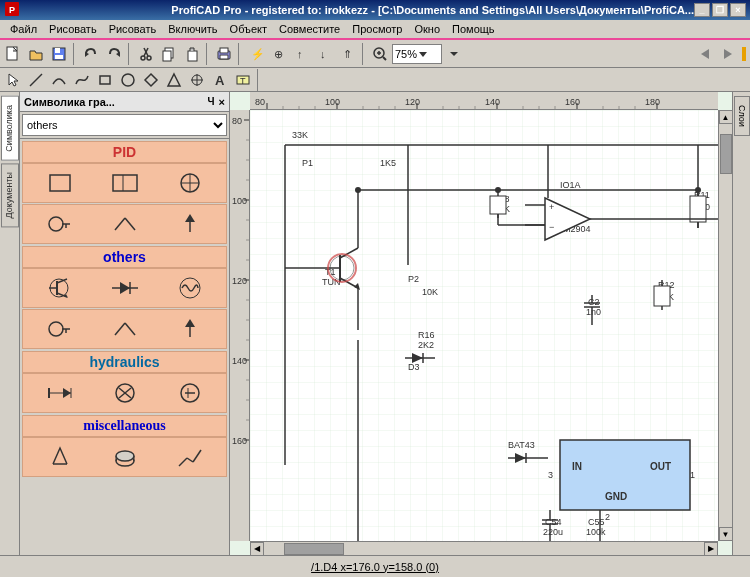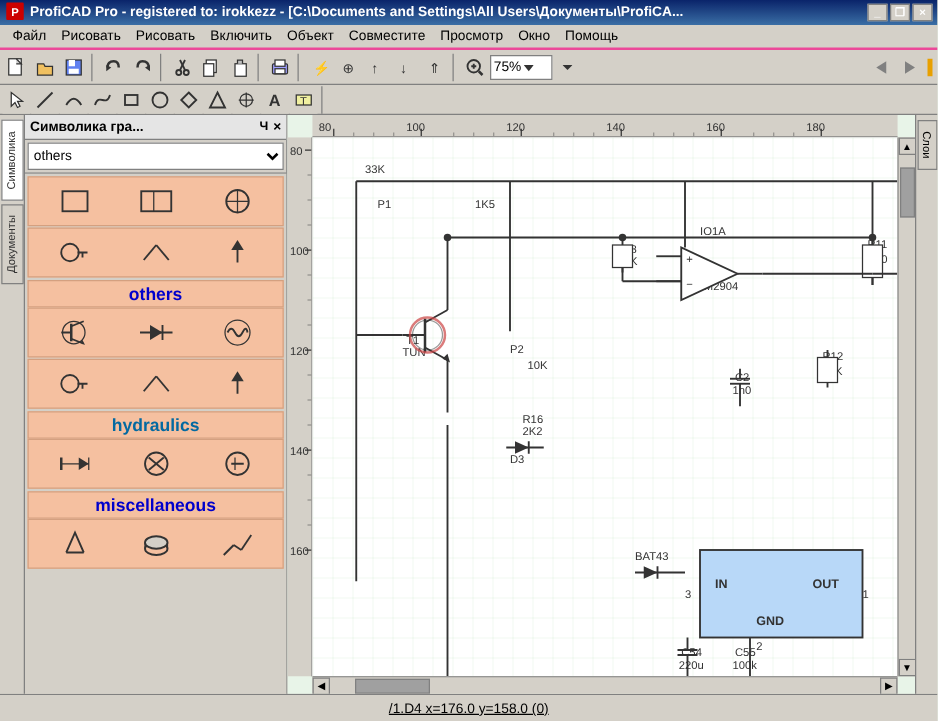--- a/index.html
+++ b/index.html
@@ -203,21 +203,21 @@
 </head>
 <body>
 
 <div id="titlebar">
   <span id="app-icon" style="margin-right:4px;">
     <svg width="16" height="16">
         <rect x="1" y="1" width="14" height="14" fill="#cc0000" rx="1"></rect>
         <text x="8" y="12" text-anchor="middle" fill="white" font-size="9" font-weight="bold">P</text>
       </svg>
   </span>
-  <span style="flex:1; overflow:hidden; white-space:nowrap; text-overflow:ellipsis;">ProfiCAD Pro - registered to: irokkezz - [C:\Documents and Settings\All Users\Документы\ProfiCA...</span>
+  <span style="flex:1; overflow:hidden; white-space:nowrap; text-overflow:ellipsis;text-align:right;">ProfiCAD Pro - registered to: irokkezz - [C:\Documents and Settings\All Users\Документы\ProfiCA...</span>
   <div style="display:flex;gap:2px;">
     <div class="title-btn">_</div>
     <div class="title-btn">❐</div>
     <div class="title-btn">×</div>
   </div>
 </div>
 
 <div id="menubar">
     <span class="menu-item">Файл</span>
     <span class="menu-item">Рисовать</span>
@@ -435,20 +435,21 @@
         <option>others</option>
         <option>PID</option>
         <option>hydraulics</option>
         <option>miscellaneous</option>
       </select>
     </div>
 
     <div style="flex:1; overflow-y:auto; background:#d4d0c8; padding:2px;">
 
       <div style="margin-bottom:2px;">
+        <div style="text-align:center; font-size:14px; font-weight:bold; color:#cc3333; padding:2px 0; background:#f5c0a0; border:1px solid #d4a080;">PID</div>
         <div style="display:flex; justify-content:space-around; background:#f5c0a0; border:1px solid #d4a080; padding:4px;">
           <div style="width:35px; height:30px; display:flex; align-items:center; justify-content:center; cursor:pointer;">
             <svg width="28" height="24">
                 <rect x="4" y="4" width="20" height="16" fill="none" stroke="#333" stroke-width="1.5"></rect>
               </svg>
           </div>
           <div style="width:35px; height:30px; display:flex; align-items:center; justify-content:center; cursor:pointer;">
             <svg width="28" height="24">
                 <rect x="2" y="4" width="24" height="16" fill="none" stroke="#333" stroke-width="1.5"></rect>
                 <line x1="12" y1="4" x2="12" y2="20" stroke="#333" stroke-width="1"></line>
@@ -559,21 +560,21 @@
           <div style="width:35px; height:30px; display:flex; align-items:center; justify-content:center; cursor:pointer;">
             <svg width="30" height="26">
                 <circle cx="15" cy="13" r="9" fill="none" stroke="#333" stroke-width="1.5"></circle>
                 <line x1="10" y1="13" x2="20" y2="13" stroke="#333" stroke-width="1.5"></line>
                 <path d="M13,8 L13,18" stroke="#333" stroke-width="1"></path>
               </svg>
           </div>
         </div>
       </div>
 
-      <div style="margin-bottom:20px;">
+      <div style="margin-bottom:20px;font-family:Liberation Serif, serif;">
         <div style="text-align:center; font-size:14px; font-weight:bold; color:#0000cc; padding:2px 0; background:#f5c0a0; border:1px solid #d4a080;">miscellaneous</div>
         <div style="display:flex; justify-content:space-around; background:#f5c0a0; border:1px solid #d4a080; padding:4px;">
           <div style="width:35px; height:30px; display:flex; align-items:center; justify-content:center; cursor:pointer;">
             <svg width="30" height="26">
               <path d="M8,20 L15,4 L22,20" fill="none" stroke="#333" stroke-width="1.5"></path>
               <line x1="8" y1="20" x2="22" y2="20" stroke="#333" stroke-width="1.5"></line>
             </svg>
           </div>
           <div style="width:35px; height:30px; display:flex; align-items:center; justify-content:center; cursor:pointer;">
             <svg width="30" height="26">

